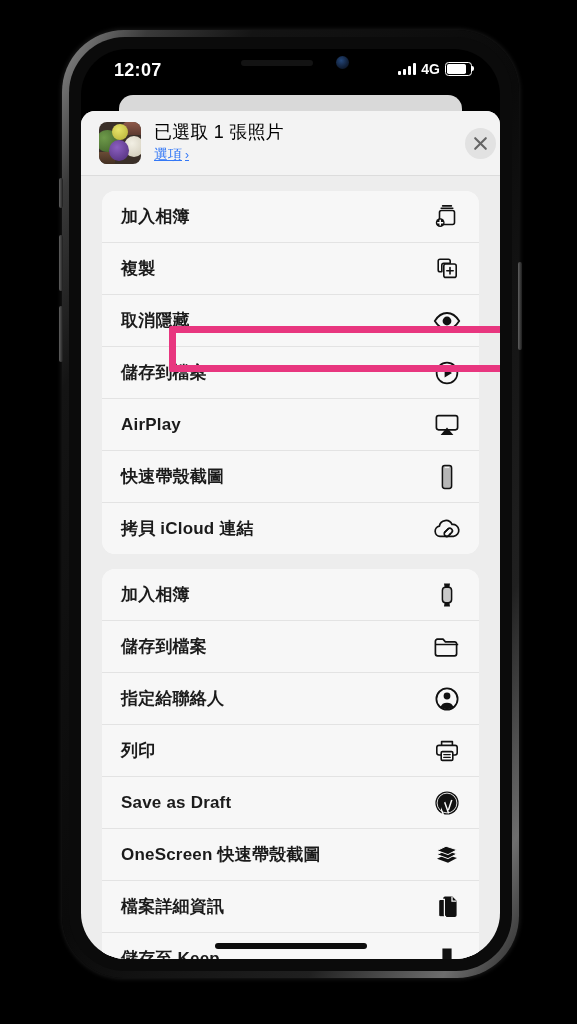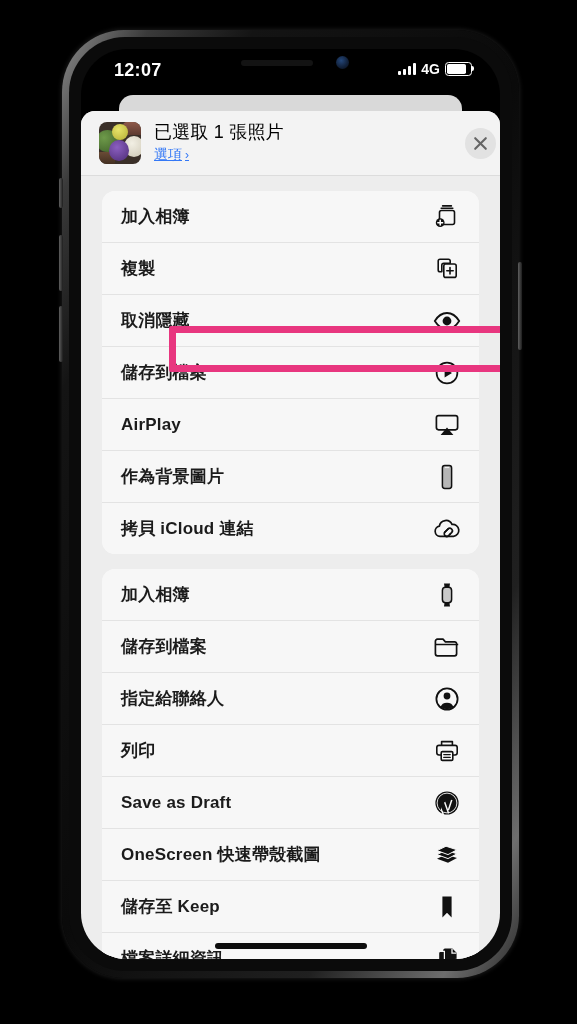--- a/index.html
+++ b/index.html
@@ -242,21 +242,21 @@
               <span class="action-label">AirPlay</span>
               <span class="action-icon">
                 <svg width="26" height="26" viewBox="0 0 26 26">
                   <rect x="2.4" y="3.6" width="21.2" height="14.2" rx="2.2" fill="none" stroke="#111" stroke-width="1.7"></rect>
                   <path d="M13 15.6 L19.4 23 L6.6 23 z" fill="#111"></path>
                 </svg>
               </span>
             </div>
 
             <div class="action-row">
-              <span class="action-label">作為背景圖片</span>
+              <span class="action-label">快速帶殼截圖</span>
               <span class="action-icon">
                 <svg width="26" height="26" viewBox="0 0 26 26">
                   <rect x="8.4" y="1.6" width="9.2" height="22.8" rx="2.4" fill="#b6b6b6" stroke="#111" stroke-width="1.5"></rect>
                   <path d="M11.2 3.6 h3.6" stroke="#fff" stroke-width="0.9" stroke-linecap="round"></path>
                 </svg>
               </span>
             </div>
 
             <div class="action-row">
               <span class="action-label">拷貝 iCloud 連結</span>
@@ -334,39 +334,39 @@
               <span class="action-icon">
                 <svg width="28" height="24" viewBox="0 0 28 24">
                   <path d="M4 15.8 L13 11.4 L24 15 L15 19.8 z" fill="#111"></path>
                   <path d="M4 11.6 L13 7.2 L24 10.8 L15 15.6 z" fill="#111" stroke="#f7f7f7" stroke-width="1"></path>
                   <path d="M4 7.6 L13 3.2 L24 6.8 L15 11.6 z" fill="#111" stroke="#f7f7f7" stroke-width="1"></path>
                 </svg>
               </span>
             </div>
 
             <div class="action-row">
-              <span class="action-label">儲存至 Keep</span>
-              <span class="action-icon">
-                <svg width="24" height="26" viewBox="0 0 24 26">
-                  <path d="M7.4 2.6 h9.2 v20.8 l-4.6 -4.6 l-4.6 4.6 z" fill="#111"></path>
-                </svg>
-              </span>
-            </div>
-
-            <div class="action-row">
               <span class="action-label">檔案詳細資訊</span>
               <span class="action-icon">
                 <svg width="26" height="26" viewBox="0 0 26 26">
                   <path d="M11 2.6 h7.4 l4.2 4.2 v14.4 a1.8 1.8 0 0 1 -1.8 1.8 h-9.8 a1.8 1.8 0 0 1 -1.8 -1.8 v-16.8 a1.8 1.8 0 0 1 1.8 -1.8 z" fill="#111"></path>
                   <path d="M6.4 5.4 h4 v15.6 a1.8 1.8 0 0 0 1.8 1.8 h-5.8 a1.8 1.8 0 0 1 -1.8 -1.8 v-13.8 a1.8 1.8 0 0 1 1.8 -1.8 z" fill="#111" stroke="#f7f7f7" stroke-width="1.2"></path>
                   <path d="M18 2.8 v4.4 h4.4" fill="none" stroke="#f7f7f7" stroke-width="1.3"></path>
                 </svg>
               </span>
             </div>
 
+            <div class="action-row">
+              <span class="action-label">儲存至 Keep</span>
+              <span class="action-icon">
+                <svg width="24" height="26" viewBox="0 0 24 26">
+                  <path d="M7.4 2.6 h9.2 v20.8 l-4.6 -4.6 l-4.6 4.6 z" fill="#111"></path>
+                </svg>
+              </span>
+            </div>
+
           </div>
 
         </div>
       </div>
 
       <div id="highlight-box"></div>
 
       <div id="home-indicator"></div>
 
     </div>

